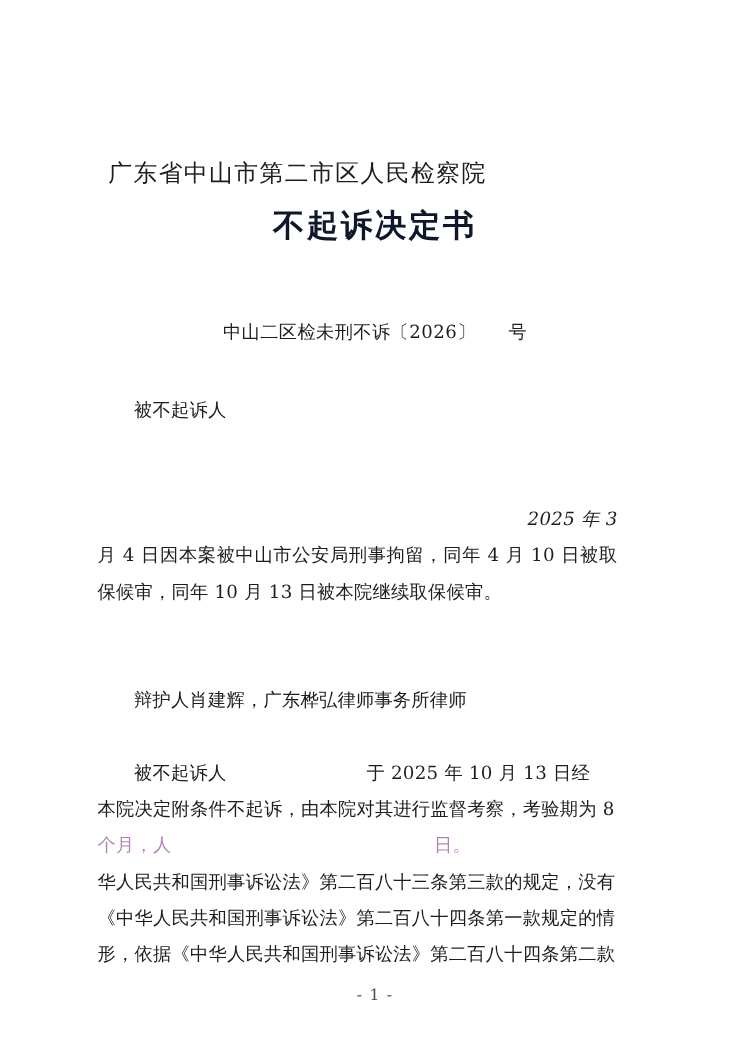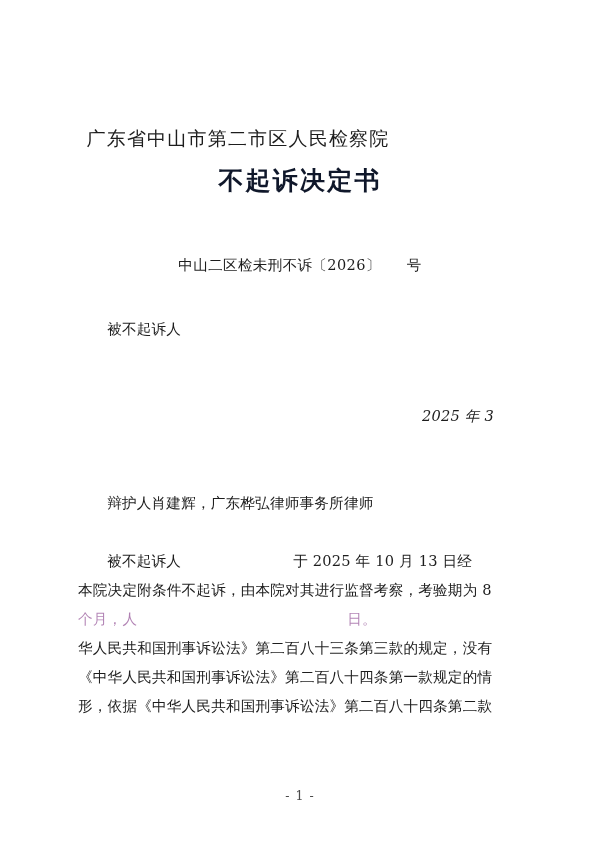--- a/index.html
+++ b/index.html
@@ -144,20 +144,21 @@
     <p class="para indent">
       <span>被不起诉人</span><span class="redact"></span>
     </p>
 
     <div class="gap-md"></div>
 
     <p class="para">
       <span class="right-push">2025 年 3</span>
     </p>
 
+    <p class="para">月 4 日因本案被中山市公安局刑事拘留，同年 4 月 10 日被取保候审，同年 10 月 13 日被本院继续取保候审。</p>
 
     <div class="gap-md"></div>
 
     <p class="para indent">辩护人肖建辉，广东桦弘律师事务所律师</p>
 
     <div class="gap-sm"></div>
 
     <p class="para indent">
       <span>被不起诉人</span><span class="redact-wide"></span><span>于 2025 年 10 月 13 日经</span>
     </p>

